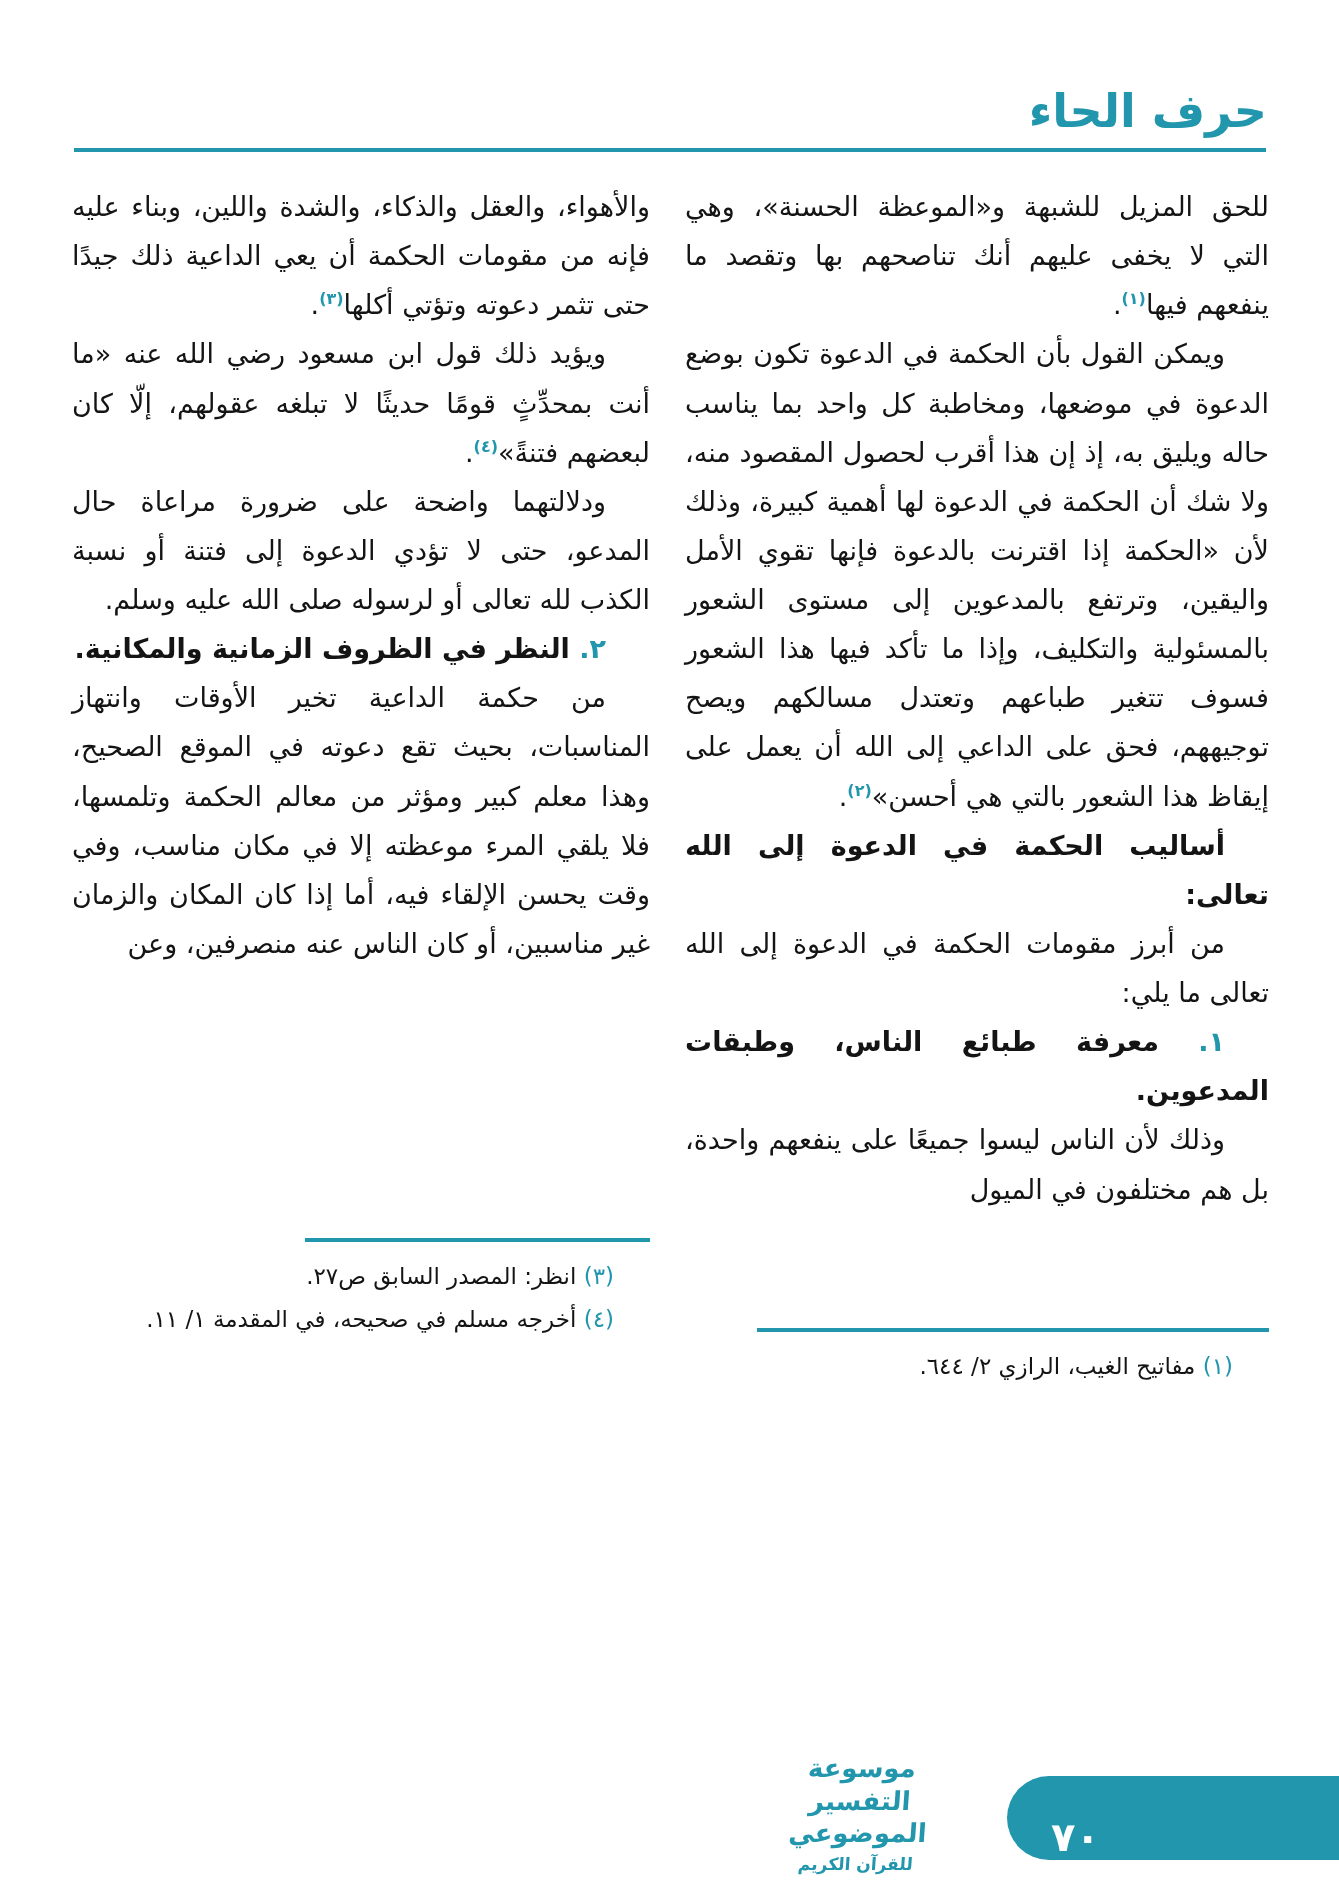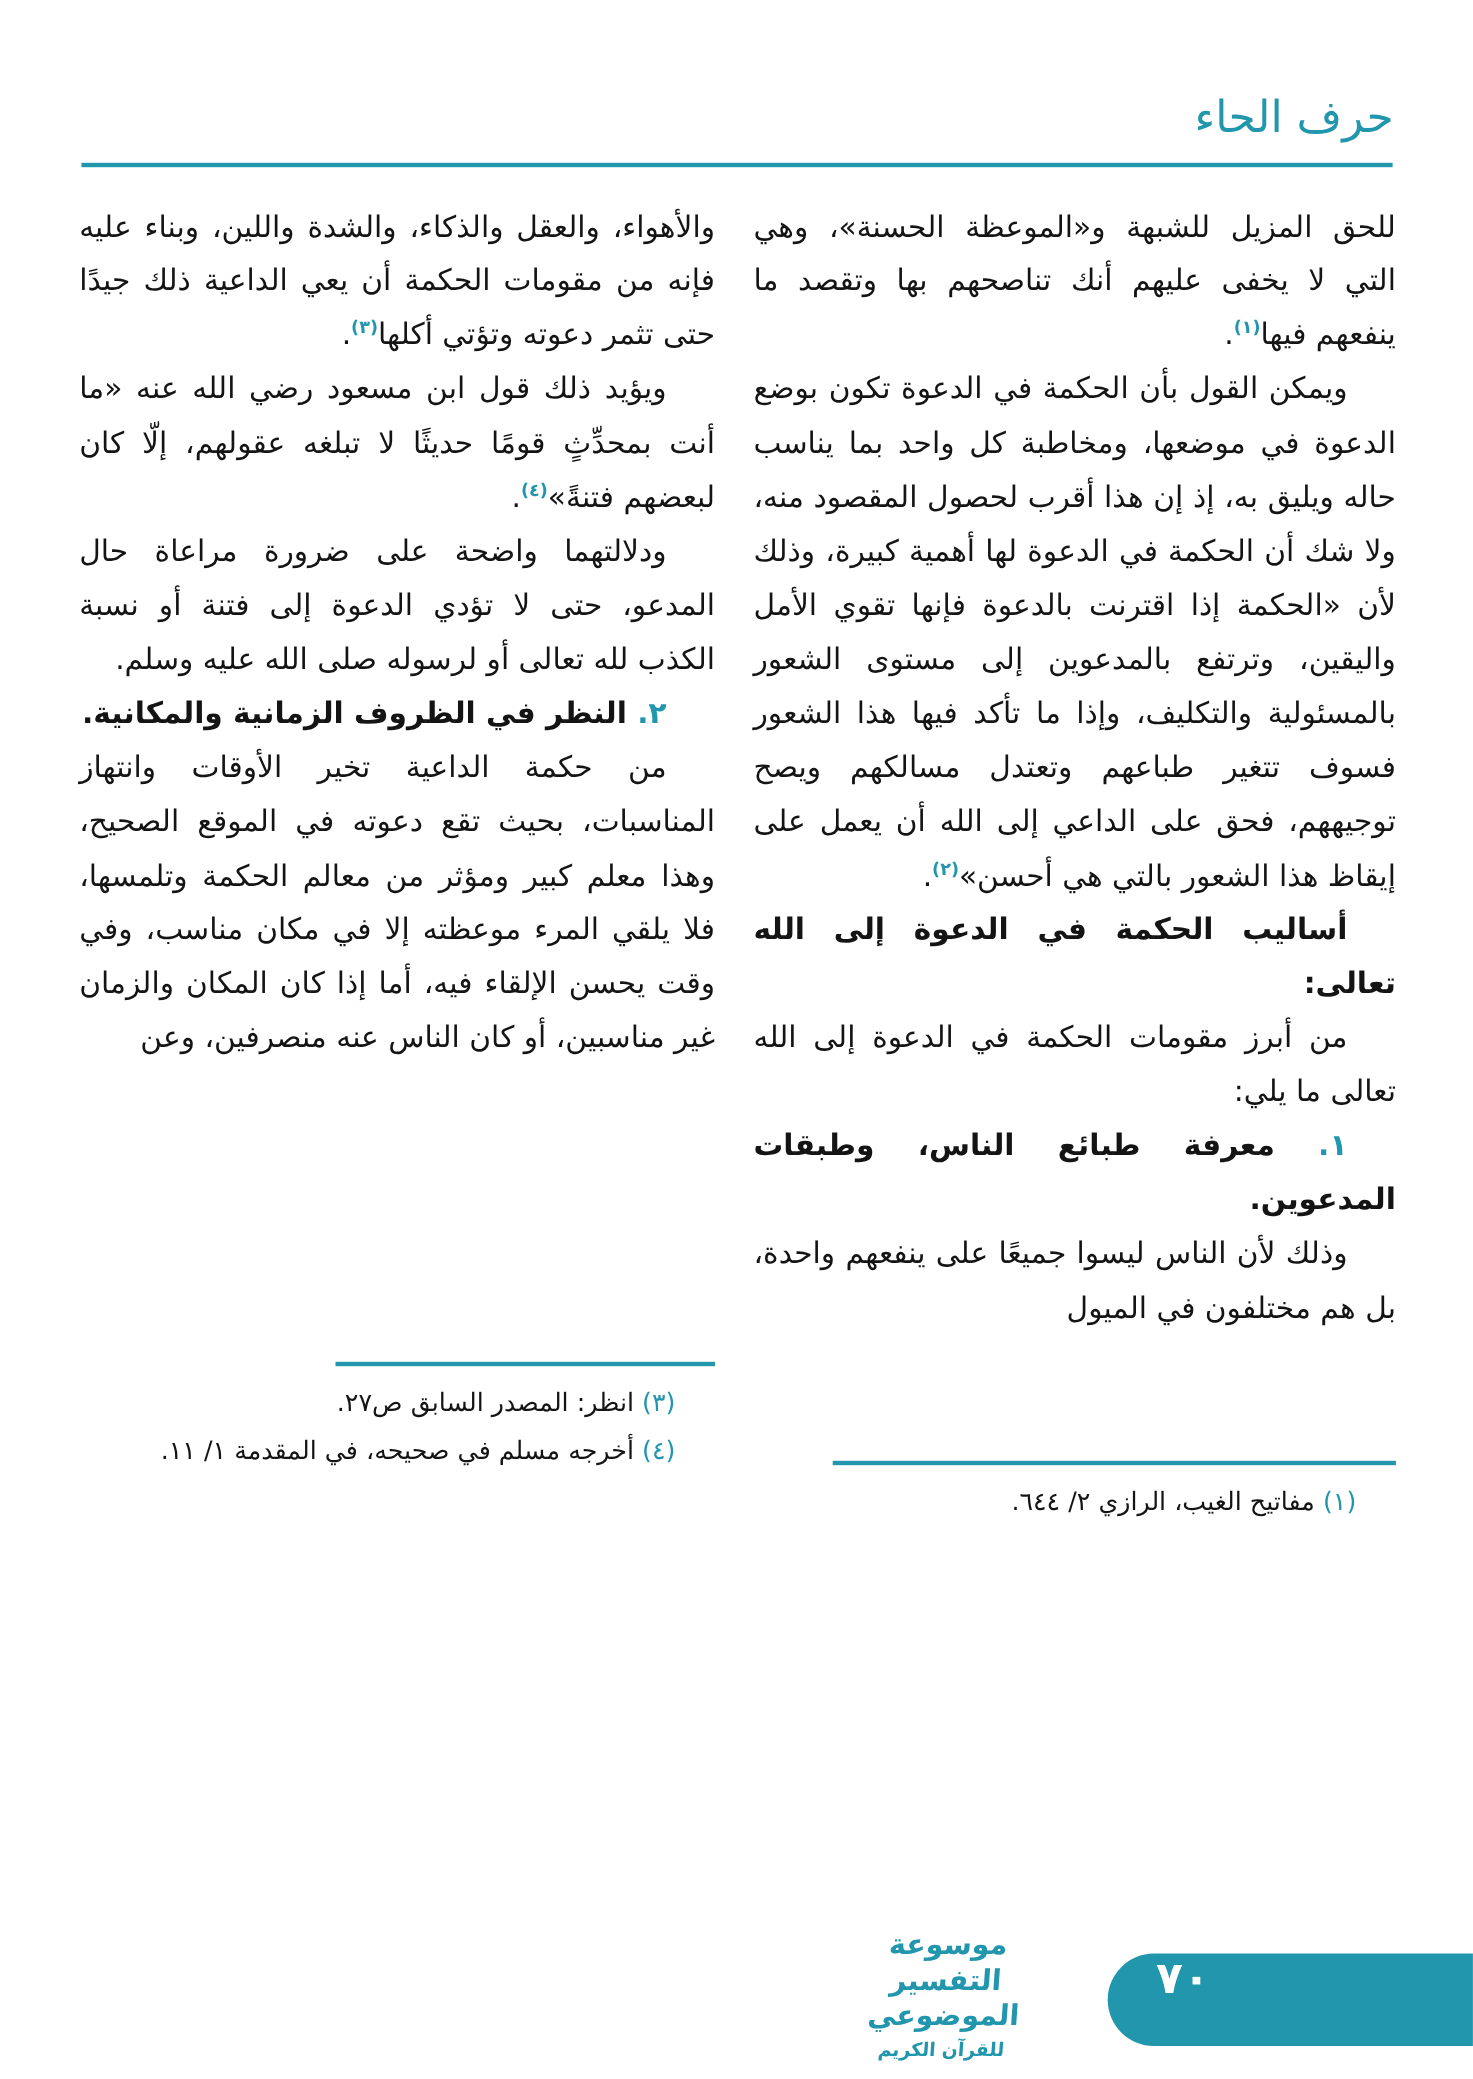--- a/index.html
+++ b/index.html
@@ -9,21 +9,21 @@
     position:relative;
     background:#ffffff;
     font-family:"DejaVu Sans", sans-serif;
     color:var(--ink);
     overflow:hidden;
   }
   
   .header-title {
     position:absolute; top:84px; right:72px;
     direction:rtl;
-    font-size:40px; font-weight:normal;
+    font-size:46px; font-weight:bold;
     color:var(--accent);
     letter-spacing:1px;
   }
   .header-rule {
     position:absolute; top:148px; left:74px;
     width:1192px; height:4px;
     background:var(--accent);
   }
   
   .col {
@@ -76,21 +76,21 @@
     color:var(--accent);
     transform:skewX(-4deg);
   }
   .logo .l1 { font-size:26px; font-weight:bold; line-height:1.25; }
   .logo .l2 { font-size:17px; font-weight:bold; margin-top:4px; }
   .page-num-box {
     position:absolute; top:1776px; right:0;
     width:332px; height:84px;
     background:var(--accent);
     border-radius:46px 0 0 46px;
-    display:flex; align-items:flex-start;
+    display:flex; align-items:flex-end;
     padding-left:44px;
   }
   .page-num {
     color:#ffffff;
     font-size:40px;
     font-weight:bold;
     direction:rtl;
   }
 </style>
 </head>

